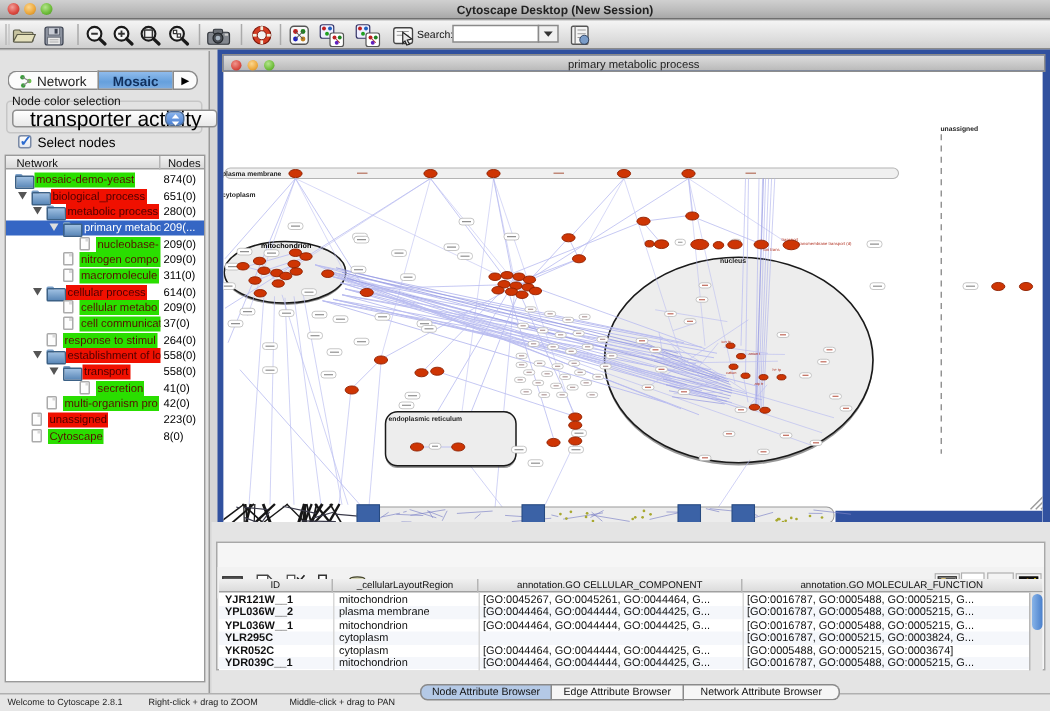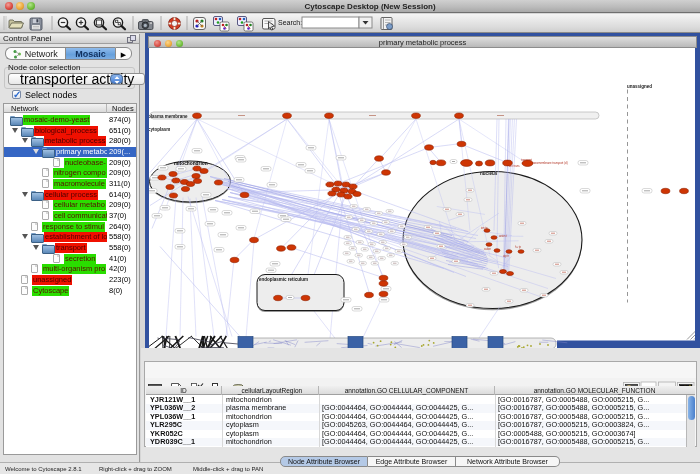--- a/index.html
+++ b/index.html
@@ -198,24 +198,20 @@
 <line x1="4" y1="2" x2="4" y2="16" stroke="#b8b8b8" stroke-width="1"></line>
         <line x1="6" y1="2" x2="6" y2="16" stroke="#c8c8c8" stroke-width="1"></line>
 <line x1="52" y1="2" x2="52" y2="16" stroke="#aaa" stroke-width="1"></line>
 <line x1="133" y1="2" x2="133" y2="16" stroke="#aaa" stroke-width="1"></line>
 <line x1="161" y1="2" x2="161" y2="16" stroke="#aaa" stroke-width="1"></line>
 <line x1="187" y1="2" x2="187" y2="16" stroke="#aaa" stroke-width="1"></line>
       </svg>
   </div>
 
   <div id="leftpanel" class="abs">
-    <div id="cp-header">Control Panel<svg width="9" height="8" style="position:absolute;right:3px;top:1px">
-          <rect x="0.5" y="2.5" width="5" height="5" fill="none" stroke="#667" stroke-width="0.9"></rect>
-          <rect x="3.5" y="0.5" width="5" height="5" fill="#dde" stroke="#667" stroke-width="0.9"></rect>
-        </svg></div>
     <div id="tabsrow">
       <div class="seg" id="seg-network"><svg width="9" height="10" style="vertical-align:-2px">
             <circle cx="2" cy="2.5" r="1.5" fill="#3a9c3a"></circle>
             <circle cx="6.5" cy="5" r="1.5" fill="#6abe4a"></circle>
             <circle cx="2.5" cy="8" r="1.5" fill="#3a9c3a"></circle>
             <line x1="2" y1="2.5" x2="6.5" y2="5" stroke="#888" stroke-width="0.7"></line>
             <line x1="2.5" y1="8" x2="6.5" y2="5" stroke="#888" stroke-width="0.7"></line>
           </svg> Network</div>
       <div class="seg" id="seg-mosaic">Mosaic</div>
       <div class="seg" id="seg-arrow">▶</div>
@@ -919,38 +915,38 @@
         <div id="dp-thead">
           <div style="left:0;width:76px;">ID</div>
           <div style="left:76px;width:97px;">_cellularLayoutRegion</div>
           <div style="left:173px;width:176px;">annotation.GO CELLULAR_COMPONENT</div>
           <div style="left:349px;width:199px;border-right:none;">annotation.GO MOLECULAR_FUNCTION</div>
         </div>
         <div id="dp-rows">
             <div class="drow" style="top:10.0px;background:#ffffff;">
 <div style="left:4px;width:70px;font-weight:bold;">YJR121W__1</div>
 <div style="left:80px;width:92px;">mitochondrion</div>
+<div style="left:176px;width:172px;">[GO:0045267, GO:0045261, GO:0044464, G...</div>
 <div style="left:352px;width:196px;">[GO:0016787, GO:0005488, GO:0005215, G...</div>
 </div>
 <div class="drow" style="top:18.4px;background:#f5f7fb;">
 <div style="left:4px;width:70px;font-weight:bold;">YPL036W__2</div>
 <div style="left:80px;width:92px;">plasma membrane</div>
 <div style="left:176px;width:172px;">[GO:0044464, GO:0044444, GO:0044425, G...</div>
 <div style="left:352px;width:196px;">[GO:0016787, GO:0005488, GO:0005215, G...</div>
 </div>
 <div class="drow" style="top:26.8px;background:#ffffff;">
 <div style="left:4px;width:70px;font-weight:bold;">YPL036W__1</div>
 <div style="left:80px;width:92px;">mitochondrion</div>
 <div style="left:176px;width:172px;">[GO:0044464, GO:0044444, GO:0044425, G...</div>
 <div style="left:352px;width:196px;">[GO:0016787, GO:0005488, GO:0005215, G...</div>
 </div>
 <div class="drow" style="top:35.2px;background:#f5f7fb;">
 <div style="left:4px;width:70px;font-weight:bold;">YLR295C</div>
 <div style="left:80px;width:92px;">cytoplasm</div>
-<div style="left:176px;width:172px;">[GO:0045263, GO:0044464, GO:0044445, G...</div>
 <div style="left:352px;width:196px;">[GO:0016787, GO:0005215, GO:0003824, G...</div>
 </div>
 <div class="drow" style="top:43.6px;background:#ffffff;">
 <div style="left:4px;width:70px;font-weight:bold;">YKR052C</div>
 <div style="left:80px;width:92px;">cytoplasm</div>
 <div style="left:176px;width:172px;">[GO:0044464, GO:0044444, GO:0044425, G...</div>
 <div style="left:352px;width:196px;">[GO:0005488, GO:0005215, GO:0003674]</div>
 </div>
 <div class="drow" style="top:52.0px;background:#f5f7fb;">
 <div style="left:4px;width:70px;font-weight:bold;">YDR039C__1</div>

